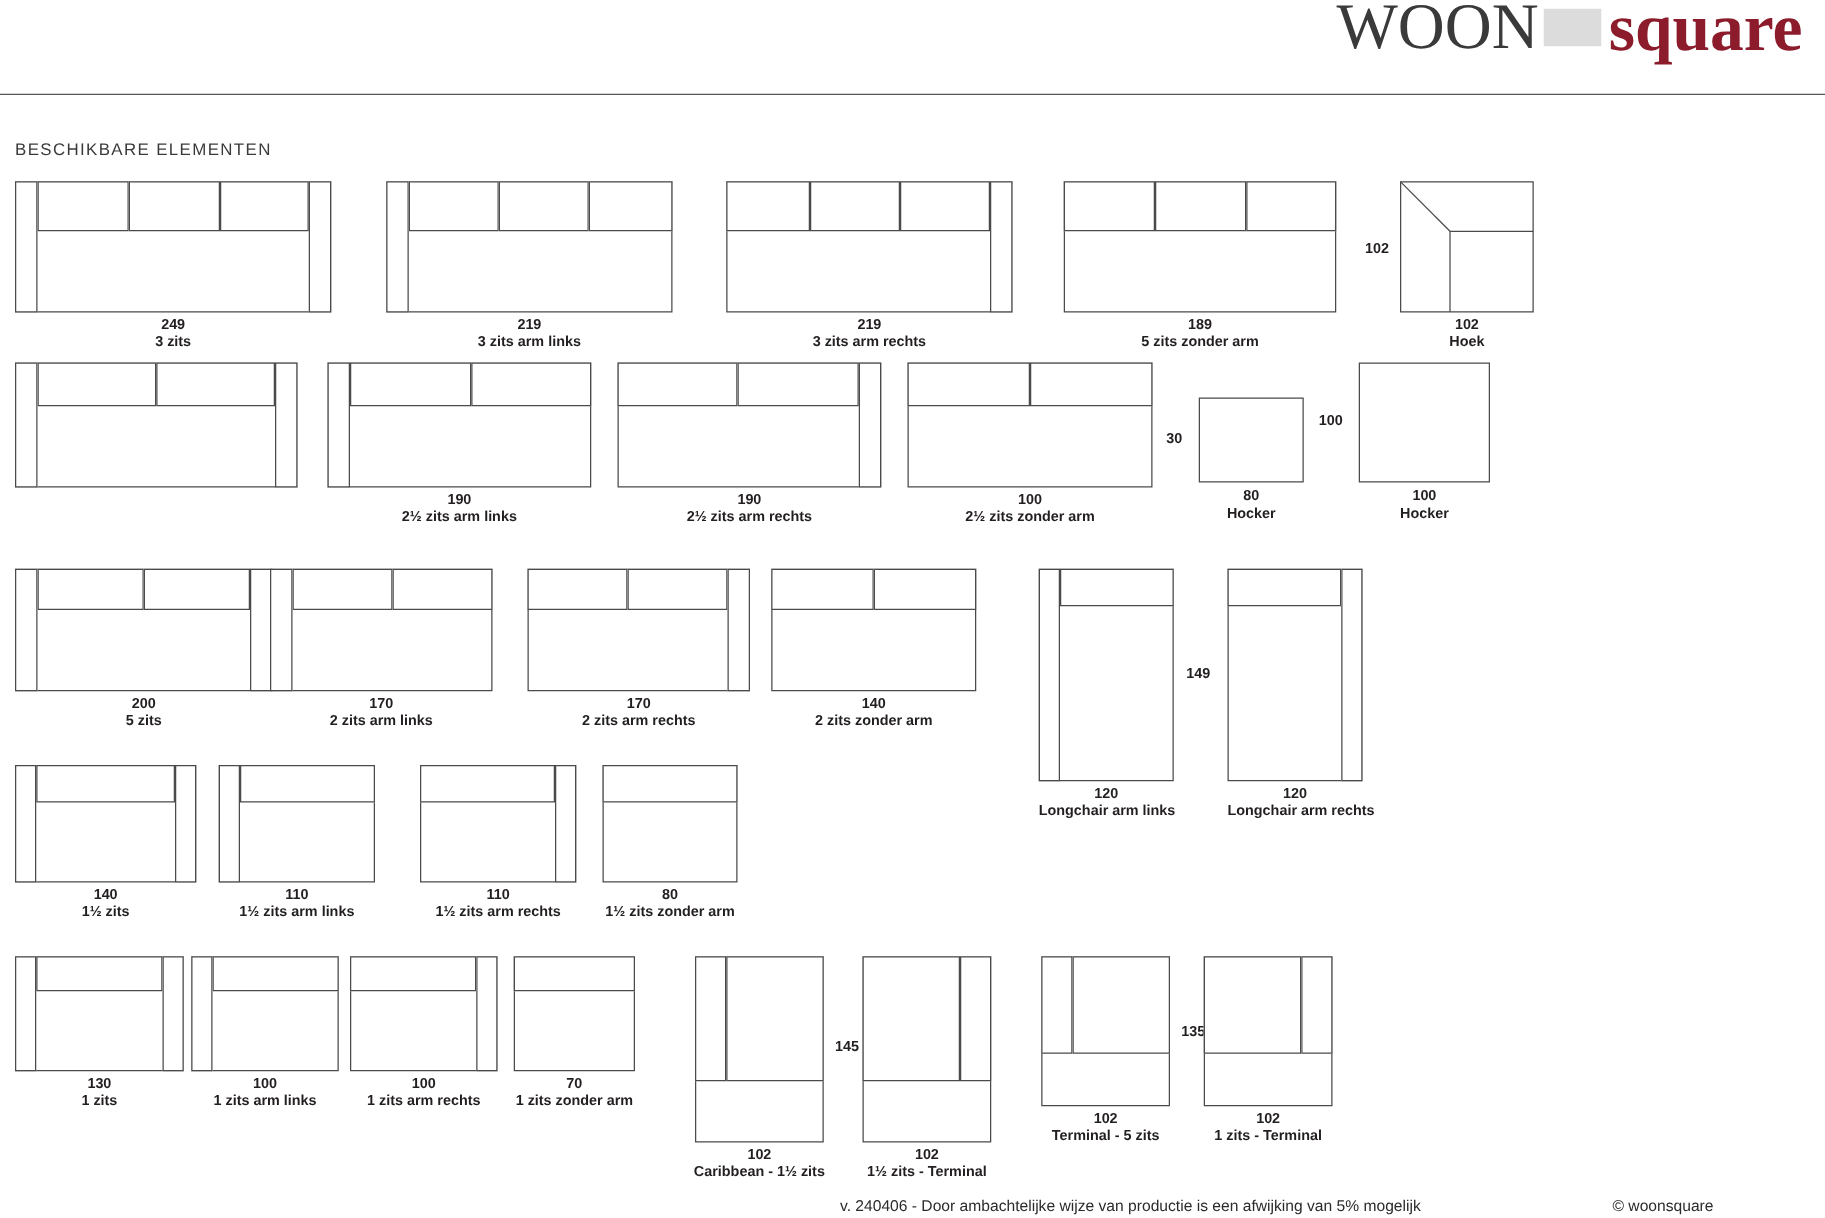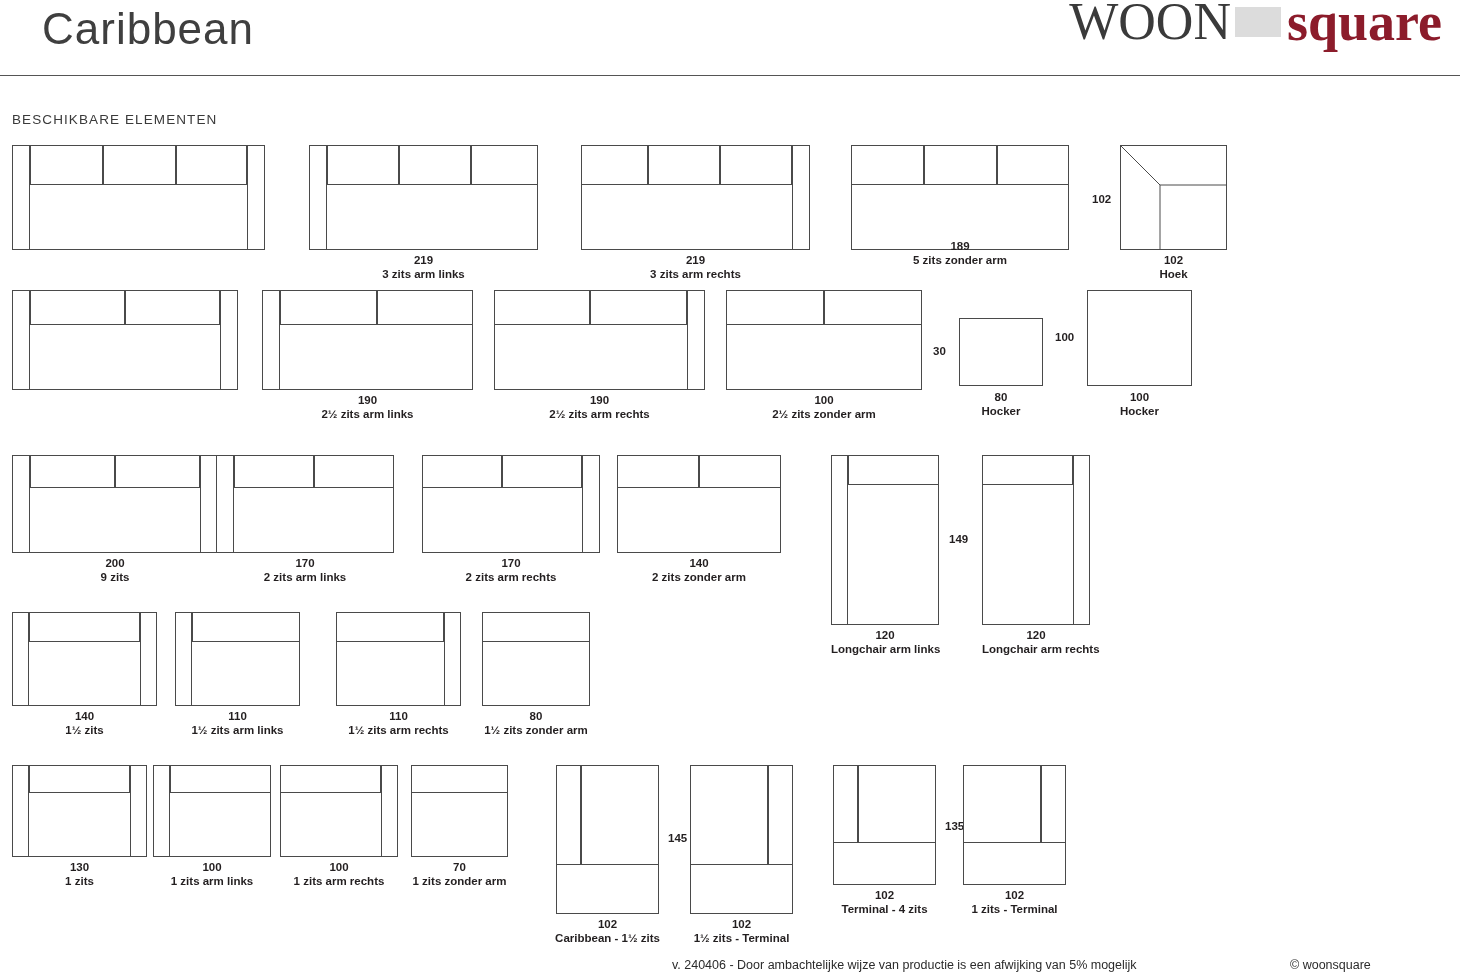--- a/index.html
+++ b/index.html
@@ -129,39 +129,42 @@
     top: 958px;
     font-size: 12.5px;
     color: #2b2b2b;
     white-space: nowrap;
   }
 </style>
 </head>
 <body>
 
 <div id="header">
-  <div id="doc-title">Caribbean</div>
   <div id="logo">
     <span class="woon">WOON</span>
     <span class="block"></span>
     <span class="square">square</span>
   </div>
   <div id="header-rule"></div>
 </div>
 <div id="section-label">BESCHIKBARE ELEMENTEN</div>
 
 <div class="item" style="left:12px; top:145px;">
   <div class="draw" style="width:253px;height:105px;">
     <div class="box" style="left:0;top:0;width:253px;height:105px;"></div>
     <div class="box" style="left:0;top:0;width:18px;height:105px;"></div>
     <div class="box" style="left:235px;top:0;width:18px;height:105px;"></div>
     <div class="box" style="left:18px;top:0;width:73px;height:40px;"></div>
     <div class="box" style="left:91px;top:0;width:73px;height:40px;"></div>
     <div class="box" style="left:164px;top:0;width:71px;height:40px;"></div>
   </div>
+  <div class="caption" style="left:0;top:108px;width:253px;">
+    <div>249</div>
+    <div class="sub">3 zits</div>
+  </div>
 </div>
 
 <div class="item" style="left:309px; top:145px;">
   <div class="draw" style="width:229px;height:105px;">
     <div class="box" style="left:0;top:0;width:229px;height:105px;"></div>
     <div class="box" style="left:0;top:0;width:18px;height:105px;"></div>
     <div class="box" style="left:18px;top:0;width:72px;height:40px;"></div>
     <div class="box" style="left:90px;top:0;width:72px;height:40px;"></div>
     <div class="box" style="left:162px;top:0;width:67px;height:40px;"></div>
   </div>
@@ -185,21 +188,21 @@
   </div>
 </div>
 
 <div class="item" style="left:851px; top:145px;">
   <div class="draw" style="width:218px;height:105px;">
     <div class="box" style="left:0;top:0;width:218px;height:105px;"></div>
     <div class="box" style="left:0;top:0;width:73px;height:40px;"></div>
     <div class="box" style="left:73px;top:0;width:73px;height:40px;"></div>
     <div class="box" style="left:146px;top:0;width:72px;height:40px;"></div>
   </div>
-  <div class="caption" style="left:0;top:94px;width:218px;">
+  <div class="caption" style="left:0;top:108px;width:218px;">
     <div>189</div>
     <div class="sub">5 zits zonder arm</div>
   </div>
 </div>
 
 <div class="item" style="left:1120px; top:145px;">
   <div class="draw" style="width:107px;height:105px;">
     <div class="box" style="left:0;top:0;width:107px;height:105px;"></div>
     <svg class="diag" style="left:0;top:0;" width="107" height="105">
       <line x1="0.5" y1="0.5" x2="40" y2="40" stroke="#4a4a4a" stroke-width="1"></line>
@@ -287,21 +290,21 @@
 <div class="item" style="left:12px; top:455px;">
   <div class="draw" style="width:206px;height:98px;">
     <div class="box" style="left:0;top:0;width:206px;height:98px;"></div>
     <div class="box" style="left:0;top:0;width:18px;height:98px;"></div>
     <div class="box" style="left:188px;top:0;width:18px;height:98px;"></div>
     <div class="box" style="left:18px;top:0;width:85px;height:33px;"></div>
     <div class="box" style="left:103px;top:0;width:85px;height:33px;"></div>
   </div>
   <div class="caption" style="left:0;top:101px;width:206px;">
     <div>200</div>
-    <div class="sub">9 zits</div>
+    <div class="sub">5 zits</div>
   </div>
 </div>
 
 <div class="item" style="left:216px; top:455px;">
   <div class="draw" style="width:178px;height:98px;">
     <div class="box" style="left:0;top:0;width:178px;height:98px;"></div>
     <div class="box" style="left:0;top:0;width:18px;height:98px;"></div>
     <div class="box" style="left:18px;top:0;width:80px;height:33px;"></div>
     <div class="box" style="left:98px;top:0;width:80px;height:33px;"></div>
   </div>
@@ -484,21 +487,21 @@
 
 <div class="item" style="left:833px; top:765px;">
   <div class="draw" style="width:103px;height:120px;">
     <div class="box" style="left:0;top:0;width:103px;height:120px;"></div>
     <div class="box" style="left:0;top:0;width:25px;height:78px;"></div>
     <div class="box" style="left:25px;top:0;width:78px;height:78px;"></div>
   </div>
   <div class="sidedim" style="left:112px;top:55px;">135</div>
   <div class="caption" style="left:-25px;top:123px;width:153px;">
     <div>102</div>
-    <div class="sub">Terminal - 4 zits</div>
+    <div class="sub">Terminal - 5 zits</div>
   </div>
 </div>
 
 <div class="item" style="left:963px; top:765px;">
   <div class="draw" style="width:103px;height:120px;">
     <div class="box" style="left:0;top:0;width:103px;height:120px;"></div>
     <div class="box" style="left:78px;top:0;width:25px;height:78px;"></div>
     <div class="box" style="left:0;top:0;width:78px;height:78px;"></div>
   </div>
   <div class="caption" style="left:-25px;top:123px;width:153px;">

